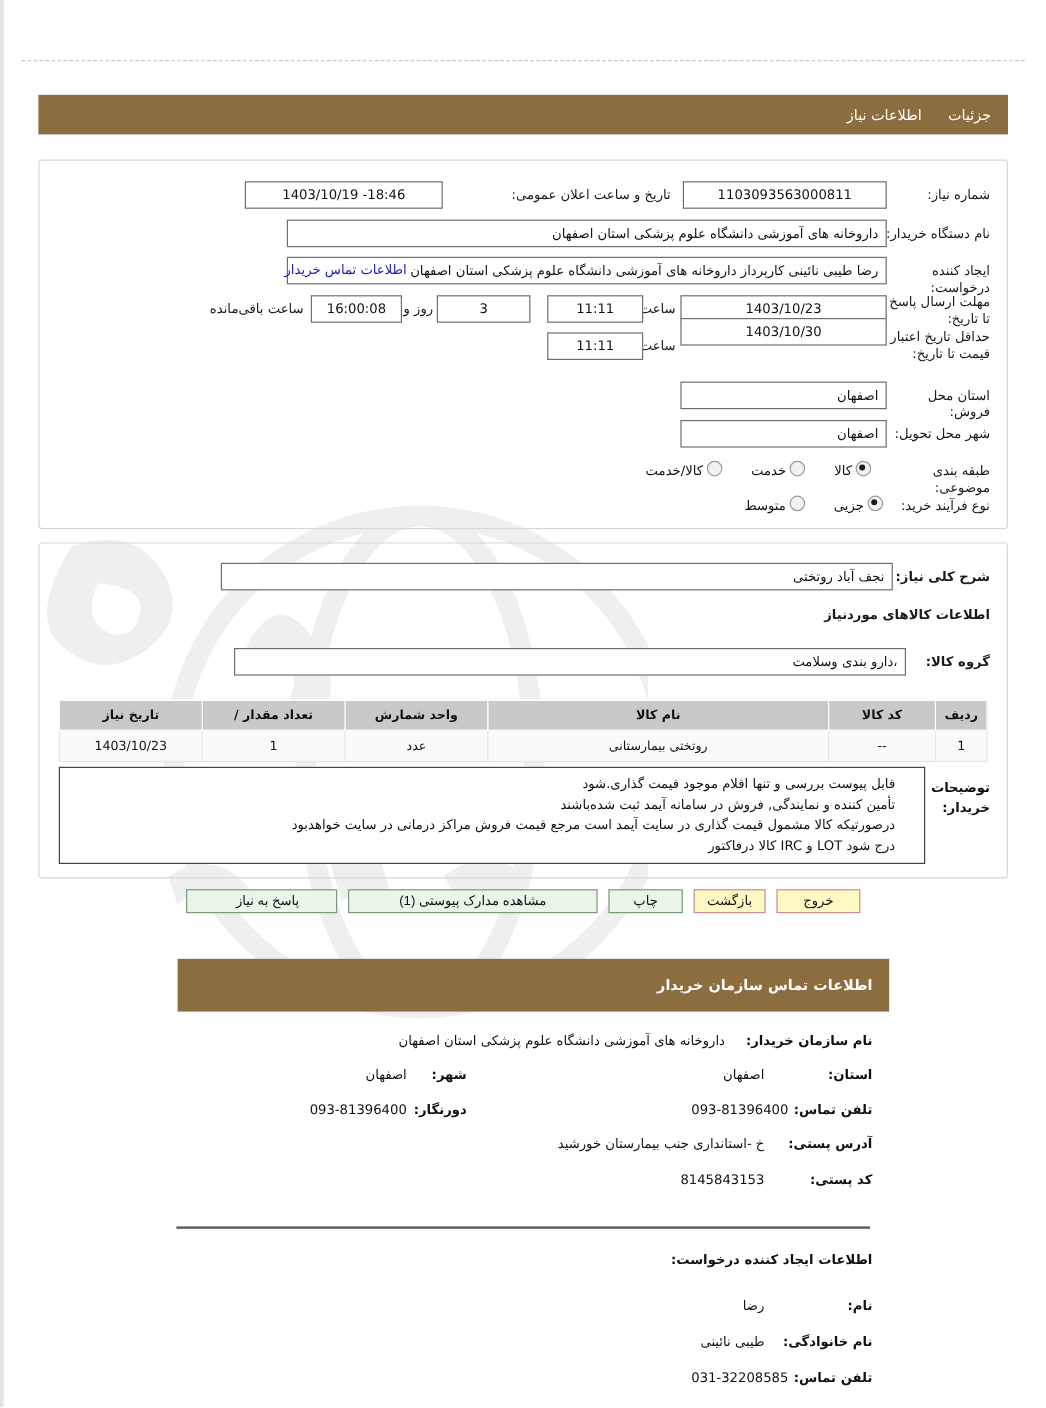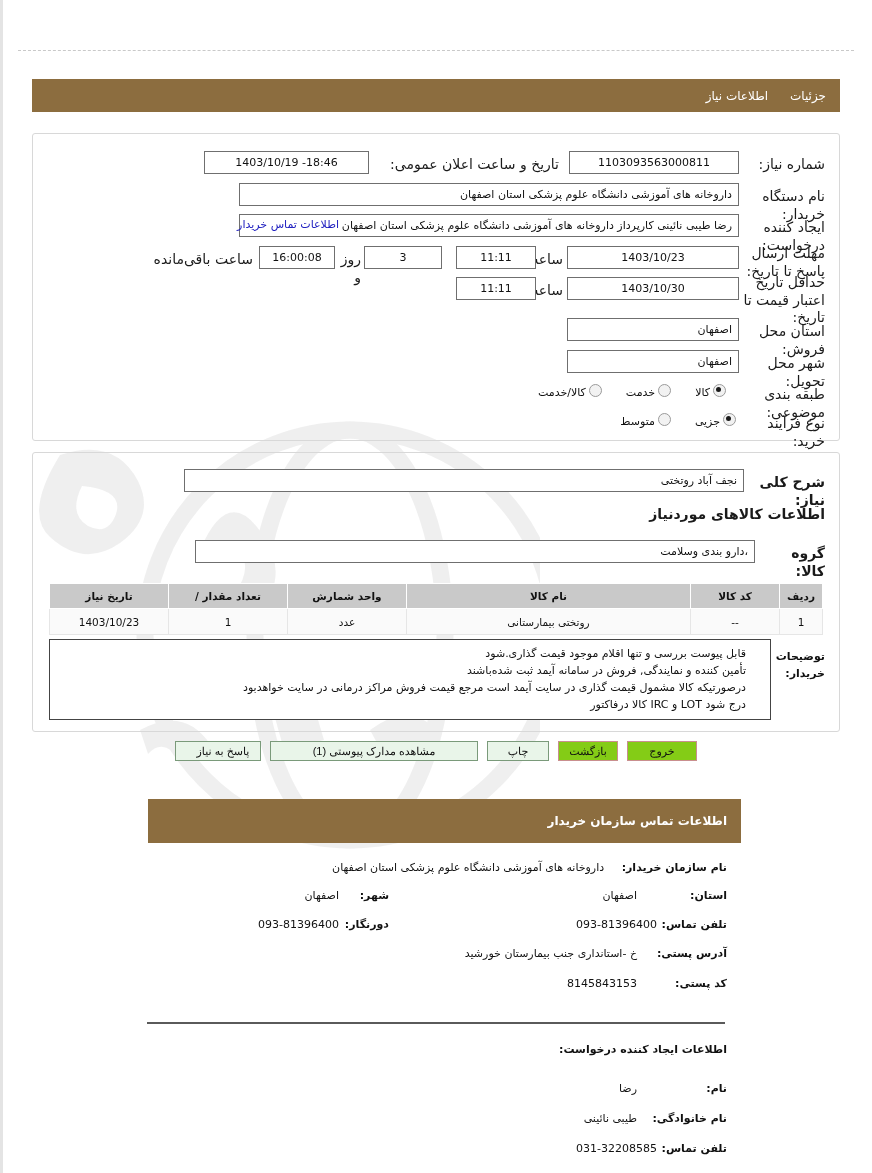--- a/index.html
+++ b/index.html
@@ -54,21 +54,21 @@
   .panel{
     position:absolute;
     border:1px solid #d8d8d8;
     border-radius:3px;
     background:rgba(255,255,255,0.0);
     box-sizing:border-box;
   }
   #panel-main{left:32px;right:32px;top:133px;height:308px;}
   #panel-goods{left:32px;right:32px;top:452px;height:280px;}
   .lbl{
-    font-size:14px;color:#1a1a1a;text-align:right;
+    font-size:11px;color:#1a1a1a;text-align:right;
     line-height:1.25;
   }
   .lbl.b{font-weight:bold;}
   .fld{
     border:1px solid #6f6f6f;
     background:#fff;
     height:23px;
     line-height:21px;
     box-sizing:border-box;
     padding:0 6px;
@@ -125,21 +125,21 @@
   
   #btn-row{position:absolute;left:0;right:0;top:741px;display:flex;justify-content:center;gap:9px;z-index:3;}
   .btn{
     border:1px solid #7a9a7a;
     background:#e9f5e9;
     height:20px;line-height:18px;
     font-size:11px;padding:0 10px;
     box-sizing:border-box;cursor:pointer;
     color:#111;white-space:nowrap;text-align:center;
   }
-  .btn.danger{border-color:#c98f8f;background:#84cc16;}
+  .btn.danger{border-color:#c98f8f;background:#fef9c3;}
 
   
   .cgrid{position:absolute;font-size:11px;}
   .ck{font-weight:bold;}
   .cv{font-weight:normal;}
 
   hr.sep{
     position:absolute;left:147px;right:147px;top:1022px;
     border:0;border-top:2px solid #5a5a5a;margin:0;
   }
@@ -190,21 +190,21 @@
     <div class="lbl" style="position:absolute;right:14px;top:111px;width:86px;text-align:right;">مهلت ارسال پاسخ تا تاریخ:</div>
     <div class="fld ltr" style="position:absolute;right:100px;top:112px;width:172px;text-align:center;">1403/10/23</div>
     <div class="lbl" style="position:absolute;right:276px;top:117px;width:26px;">ساعت</div>
     <div class="fld ltr" style="position:absolute;right:303px;top:112px;width:80px;">11:11</div>
     <div class="fld ltr" style="position:absolute;right:397px;top:112px;width:78px;">3</div>
     <div class="lbl" style="position:absolute;right:478px;top:117px;width:28px;">روز و</div>
     <div class="fld ltr" style="position:absolute;right:504px;top:112px;width:76px;">16:00:08</div>
     <div class="lbl" style="position:absolute;right:586px;top:117px;width:110px;">ساعت باقی‌مانده</div>
 
     <div class="lbl" style="position:absolute;right:14px;top:140px;width:86px;">حداقل تاریخ اعتبار قیمت تا تاریخ:</div>
-    <div class="fld ltr" style="position:absolute;right:100px;top:143px;width:172px;">1403/10/30</div>
+    <div class="fld ltr" style="position:absolute;right:100px;top:131px;width:172px;">1403/10/30</div>
     <div class="lbl" style="position:absolute;right:276px;top:148px;width:26px;">ساعت</div>
     <div class="fld ltr" style="position:absolute;right:303px;top:143px;width:80px;">11:11</div>
 
     <div class="lbl" style="position:absolute;right:14px;top:189px;width:86px;">استان محل فروش:</div>
     <div class="fld" style="position:absolute;right:100px;top:184px;width:172px;">اصفهان</div>
 
     <div class="lbl" style="position:absolute;right:14px;top:221px;width:86px;">شهر محل تحویل:</div>
     <div class="fld" style="position:absolute;right:100px;top:216px;width:172px;">اصفهان</div>
 
     <div class="lbl" style="position:absolute;right:14px;top:252px;width:96px;">طبقه بندی موضوعی:</div>
@@ -263,21 +263,21 @@
       <div>درصورتیکه کالا مشمول قیمت گذاری در سایت آیمد است مرجع قیمت فروش مراکز درمانی در سایت خواهدبود</div>
       <div>درج شود LOT و IRC کالا درفاکتور</div>
     </div>
   </div>
 
   <div id="btn-row">
     <button class="btn danger" style="width:70px;">خروج</button>
     <button class="btn danger" style="width:60px;">بازگشت</button>
     <button class="btn" style="width:62px;">چاپ</button>
     <button class="btn" style="width:208px;">مشاهده مدارک پیوستی (1)</button>
-    <button class="btn" style="width:86px;padding-left:20px;">پاسخ به نیاز</button>
+    <button class="btn" style="width:126px;padding-left:20px;">پاسخ به نیاز</button>
   </div>
 
   <div class="bar" id="contact-bar">
     <span>اطلاعات  تماس سازمان خریدار</span>
   </div>
 
   <div class="cgrid" style="right:145px;top:861px;width:600px;">
     <span class="ck">نام سازمان خریدار:</span>
     <span class="cv" style="margin-right:14px;">داروخانه های آموزشی دانشگاه علوم پزشکی استان اصفهان</span>
   </div>

